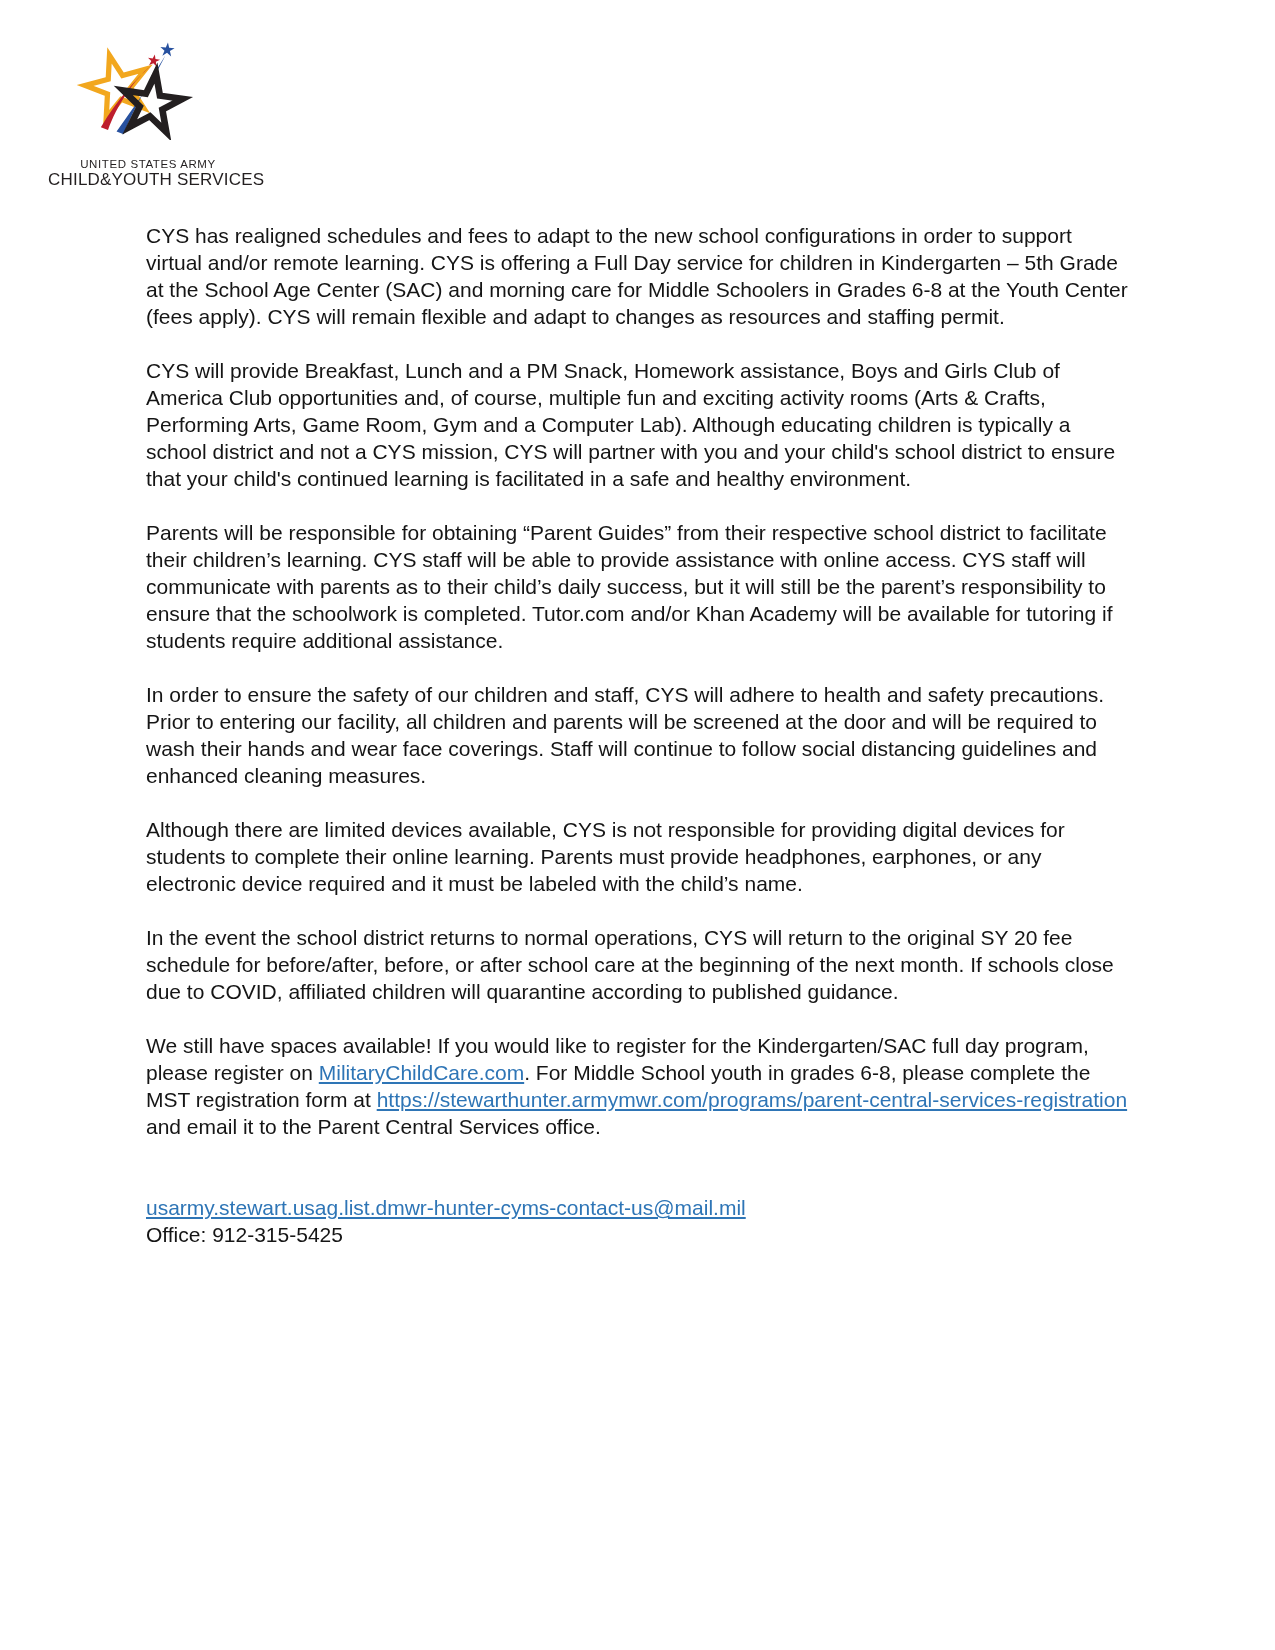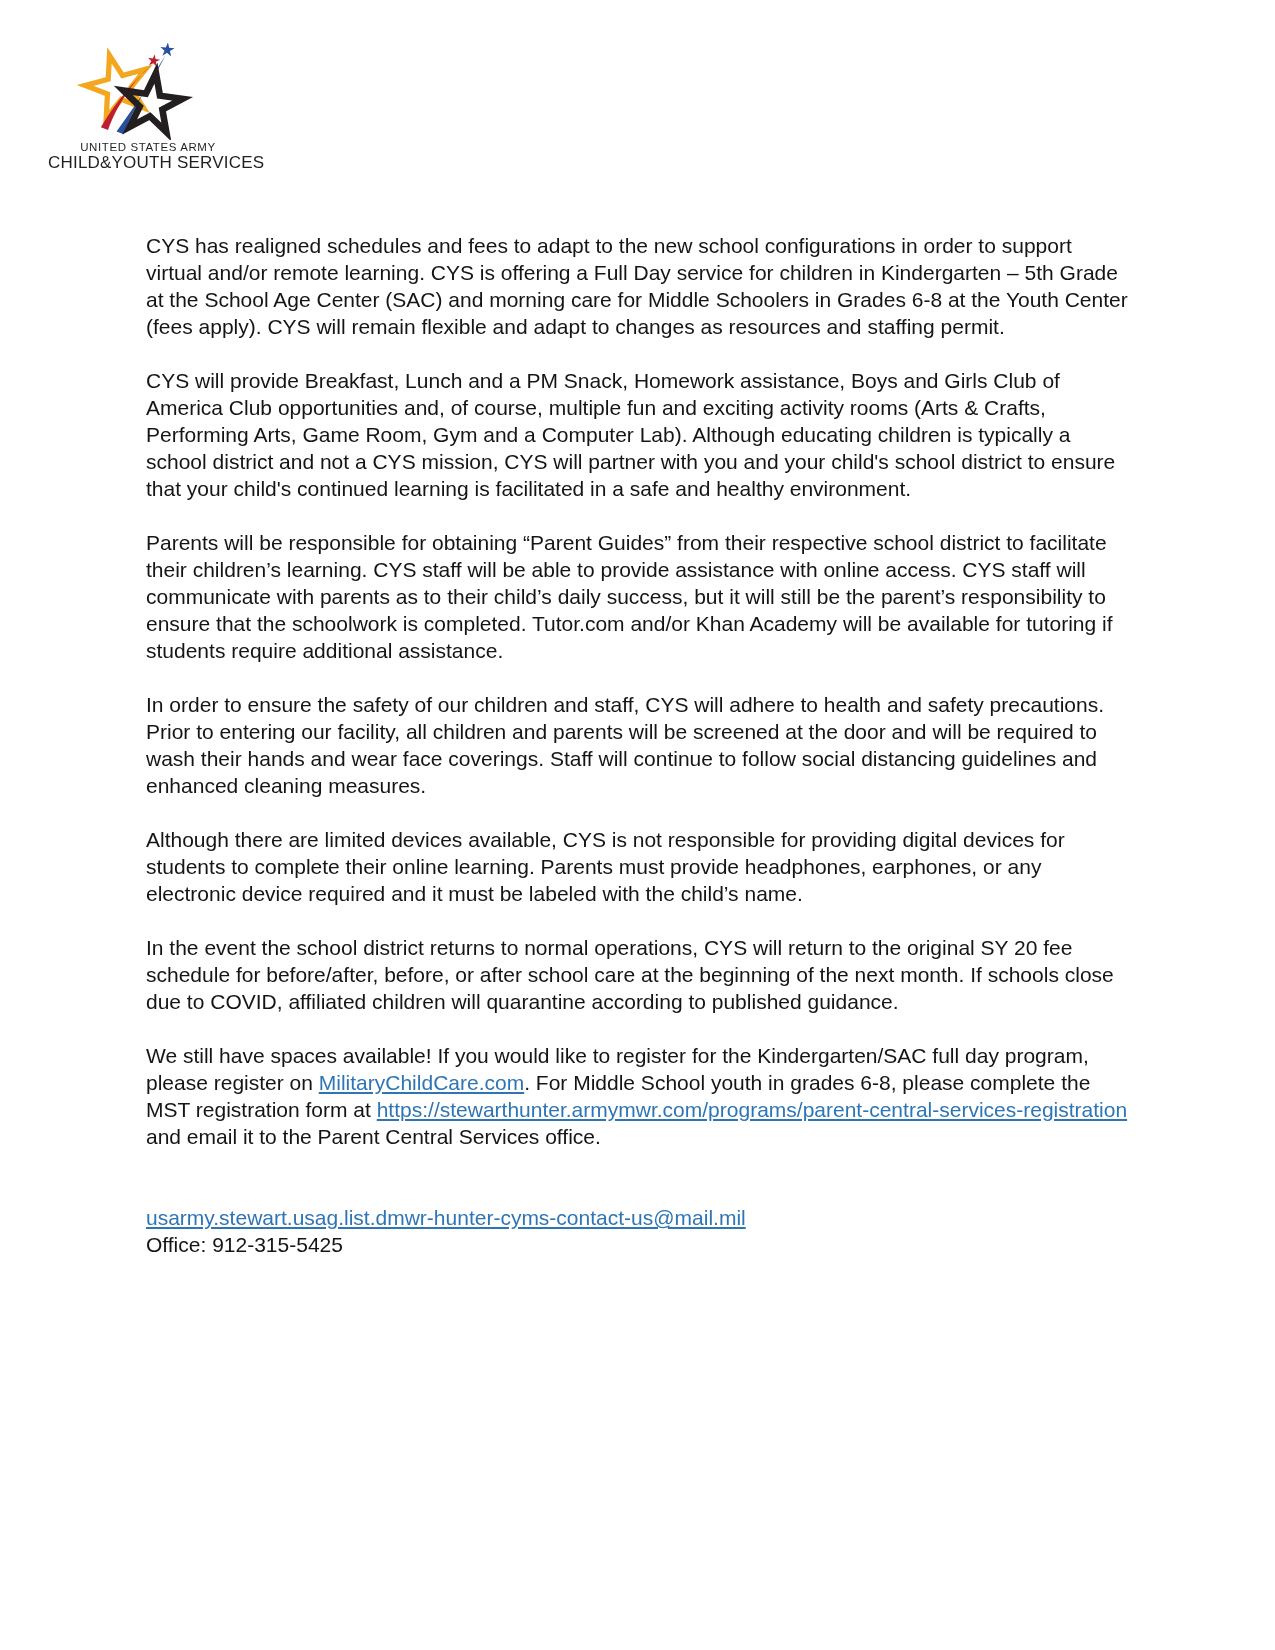--- a/index.html
+++ b/index.html
@@ -16,40 +16,40 @@
     left: 48px;
     top: 40px;
     width: 200px;
     text-align: center;
   }
   .logo svg { display: block; margin: 0 auto; }
   .logo-line1 {
     font-size: 11.5px;
     letter-spacing: 0.6px;
     color: #231f20;
-    margin-top: 1px;
+    margin-top: 18px;
     white-space: nowrap;
   }
   .logo-line2 {
     font-size: 17px;
     font-weight: 400;
     letter-spacing: 0.2px;
     color: #231f20;
     white-space: nowrap;
   }
   .content {
     position: absolute;
     left: 146px;
     top: 218px;
     width: 984px;
     font-size: 21px;
     line-height: 27px;
     color: #151515;
   }
-  .para { margin: 14px 0 27px 0; }
+  .para { margin: 4px 0 27px 0; }
   a.link {
     color: var(--link-color, #2e75b6);
     text-decoration: underline;
     cursor: pointer;
     word-break: break-word;
   }
 </style>
 </head>
 <body>
 

